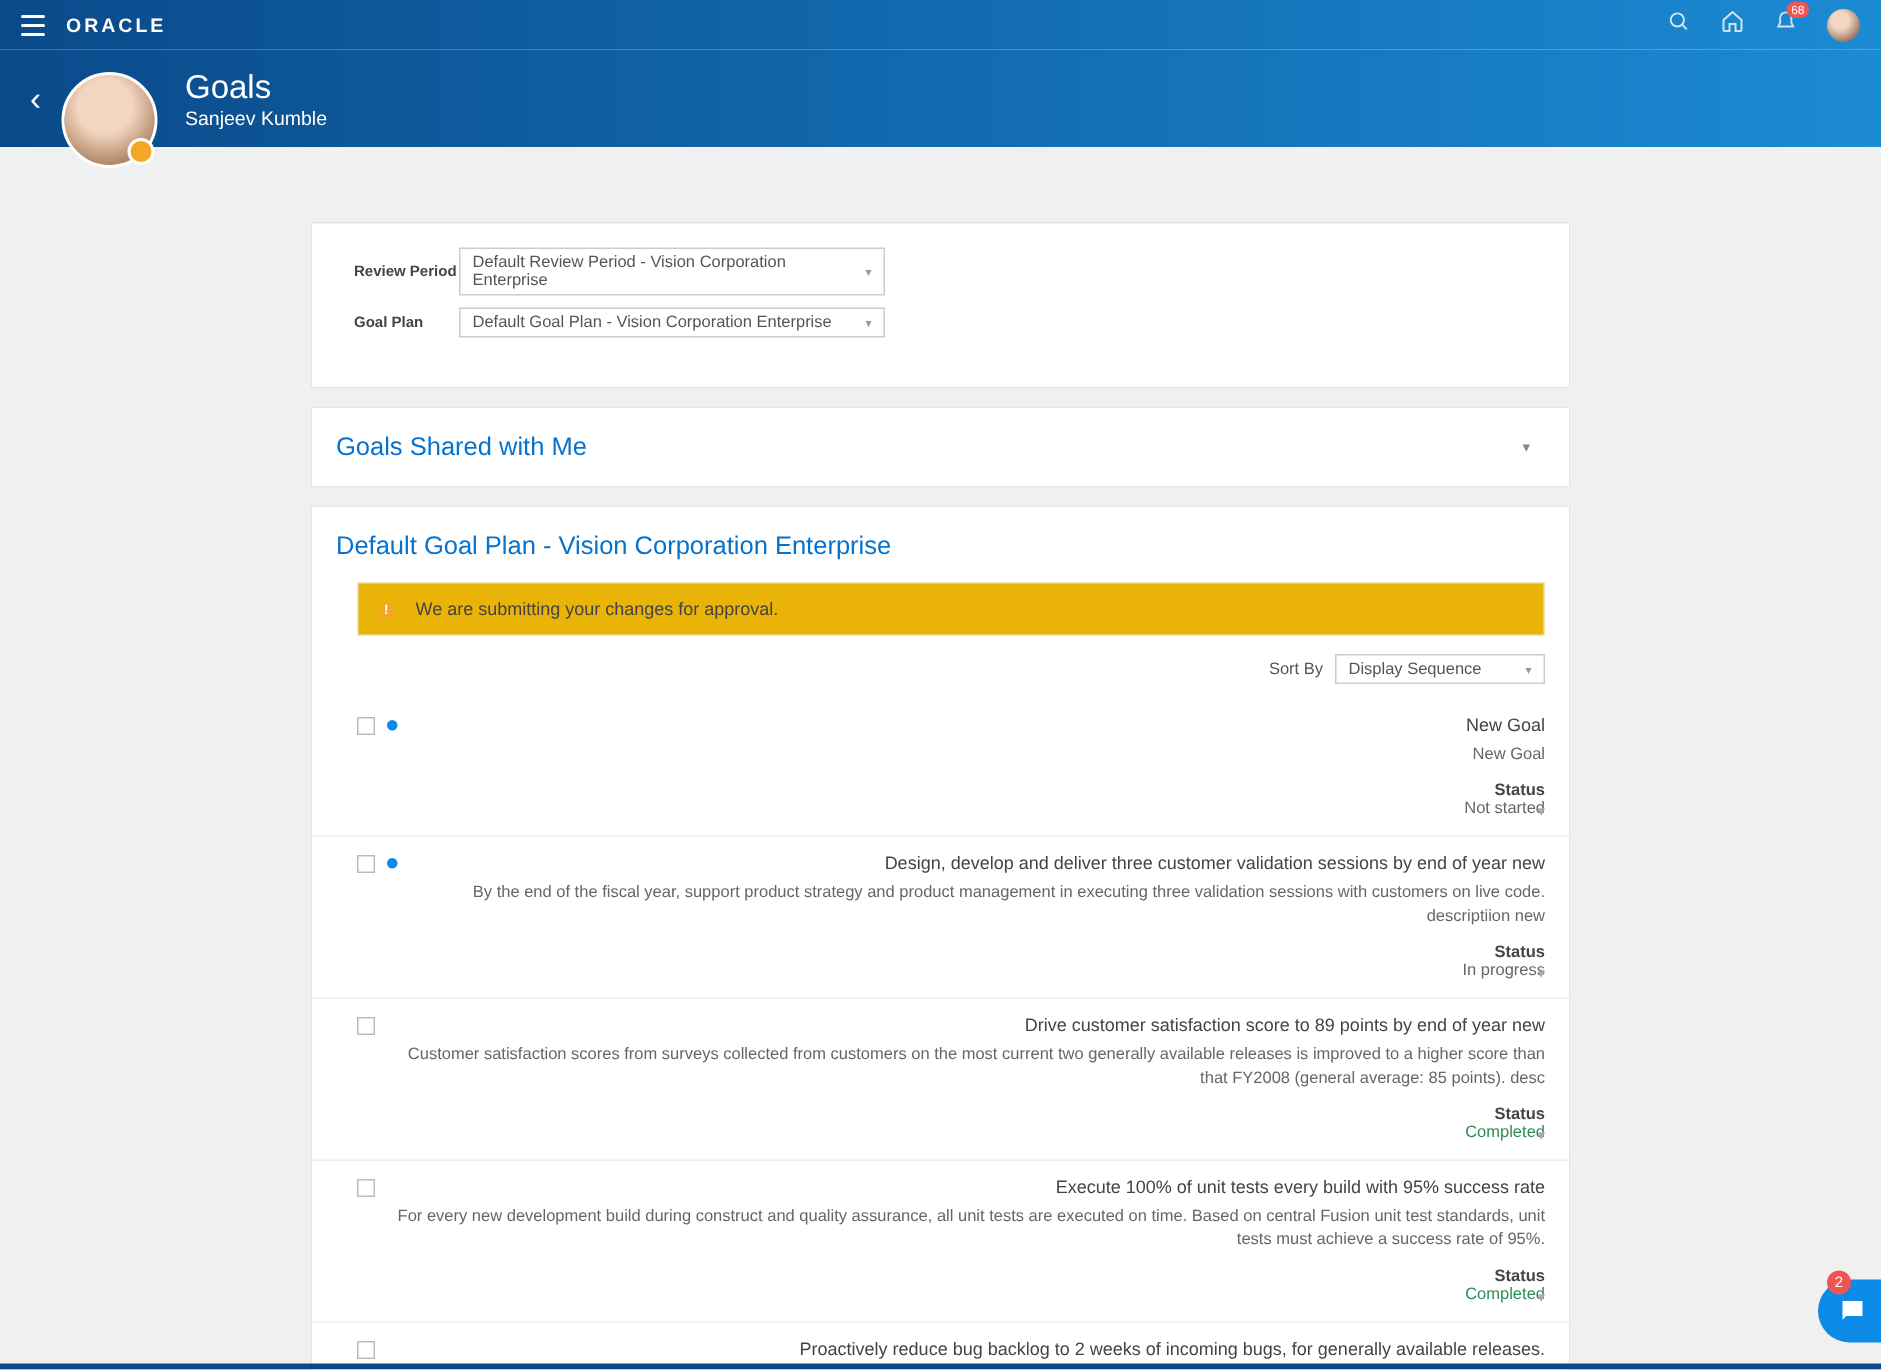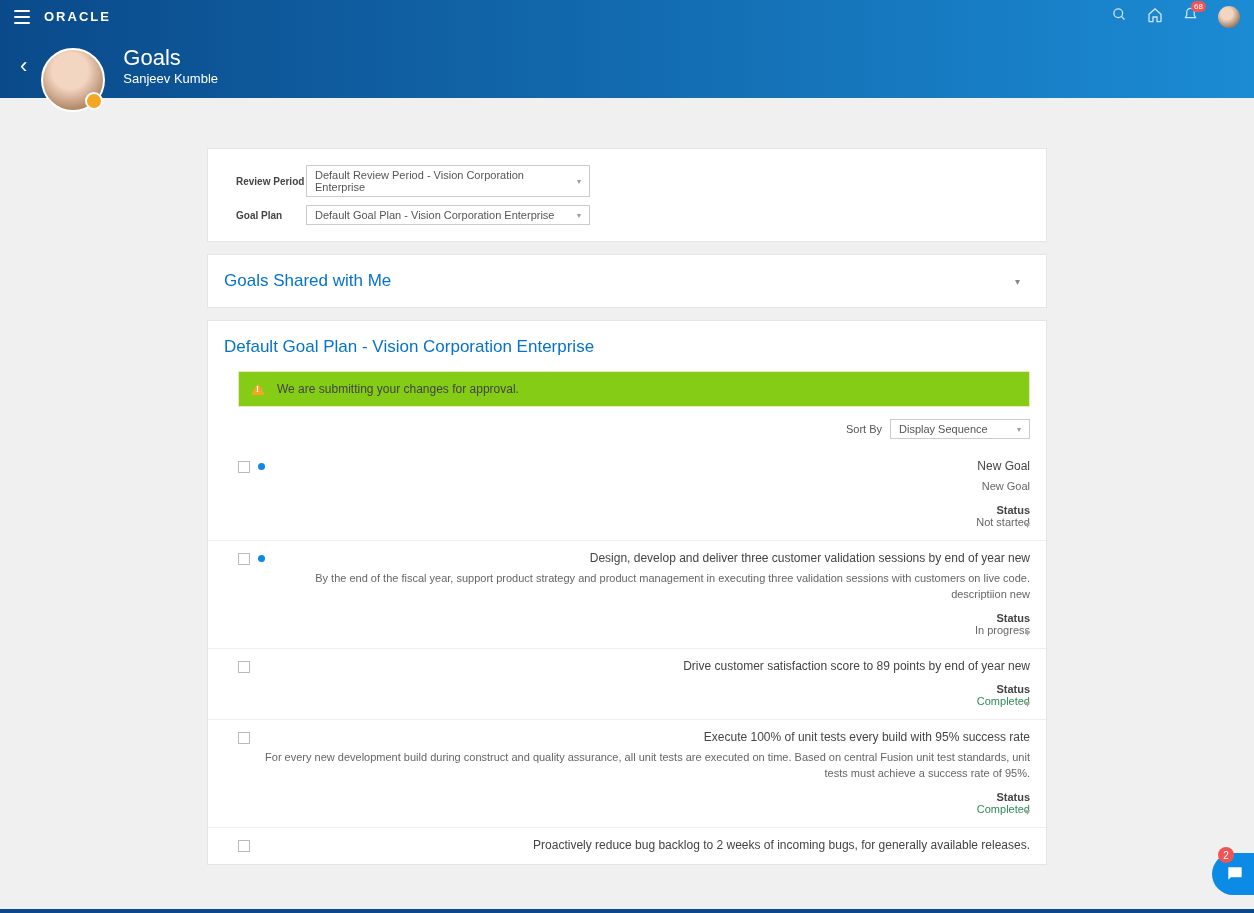--- a/index.html
+++ b/index.html
@@ -32,21 +32,21 @@
 .filters { padding: 16px 28px; font-size: 12px; color: #333; }
 .filter-row { display: flex; align-items: center; margin-bottom: 8px; }
 .filter-label { width: 70px; font-weight: bold; color: #444; font-size: 10px; }
 .select { display: flex; align-items: center; justify-content: space-between; border: 1px solid #ccc; padding: 3px 8px; font-size: 11px; color: #555; width: 284px; cursor: pointer; background: #fff; }
 .select .chev { color: #999; font-size: 8px; }
 
 .section-header { display: flex; justify-content: space-between; align-items: center; padding: 16px 16px 16px 16px; }
 .section-title { color: #0572ce; font-size: 17px; font-weight: 400; }
 .expand-chev { color: #888; font-size: 10px; cursor: pointer; padding: 4px 10px; }
 
-.alert { margin: 6px 16px 12px 30px; background: #84cc16; border: 1px solid #ece8b8; padding: 10px 12px; display: flex; align-items: center; gap: 12px; font-size: 12px; color: #444; }
+.alert { margin: 6px 16px 12px 30px; background: #eab308; border: 1px solid #ece8b8; padding: 10px 12px; display: flex; align-items: center; gap: 12px; font-size: 12px; color: #444; }
 .alert-icon { width: 0; height: 0; border-left: 7px solid transparent; border-right: 7px solid transparent; border-bottom: 12px solid #f5a623; position: relative; }
 .alert-icon::after { content: "!"; position: absolute; top: 1px; left: -2px; font-size: 9px; color: #fff; font-weight: bold; }
 
 .sort-row { display: flex; justify-content: flex-end; align-items: center; gap: 8px; padding: 0 16px 10px; font-size: 11px; color: #555; }
 .sort-select { border: 1px solid #ccc; padding: 3px 8px; display: flex; justify-content: space-between; align-items: center; gap: 20px; width: 140px; cursor: pointer; }
 
 .goal-item { padding: 10px 16px 12px 30px; border-bottom: 1px solid #eee; position: relative; font-size: 11px; color: #555; }
 .goal-item:last-child { border-bottom: none; }
 .goal-head { display: flex; align-items: flex-start; gap: 8px; }
 .chk { width: 12px; height: 12px; border: 1px solid #bbb; background: #fff; cursor: pointer; flex-shrink: 0; margin-top: 2px; }
@@ -113,21 +113,21 @@
 <div class="content">
 
   <div class="panel filters">
     <div class="filter-row">
       <div class="filter-label">Review Period</div>
       <div class="select">
         <span>Default Review Period - Vision Corporation Enterprise</span>
         <span class="chev">▾</span>
       </div>
     </div>
-    <div class="filter-row" style="margin-bottom:0">
+    <div class="filter-row" style="margin-bottom:17px">
       <div class="filter-label">Goal Plan</div>
       <div class="select">
         <span>Default Goal Plan - Vision Corporation Enterprise</span>
         <span class="chev">▾</span>
       </div>
     </div>
   </div>
 
   <div class="panel">
     <div class="section-header">
@@ -183,20 +183,21 @@
               </div>
             </div>
           </div>
           <div class="item-chev">▾</div>
         </div>
         <div class="goal-item">
           <div class="goal-head">
             <div class="chk"></div>
             <div class="goal-main">
               <div class="goal-title">Drive customer satisfaction score to 89 points by end of year new</div>
+              <div class="goal-desc">Customer satisfaction scores from surveys collected from customers on the most current two generally available releases is improved to a higher score than that FY2008 (general average: 85 points). desc</div>
               <div class="status-block">
                 <div class="status-label">Status</div>
                 <div class="status-val status-completed">Completed</div>
               </div>
             </div>
           </div>
           <div class="item-chev">▾</div>
         </div>
         <div class="goal-item">
           <div class="goal-head">

